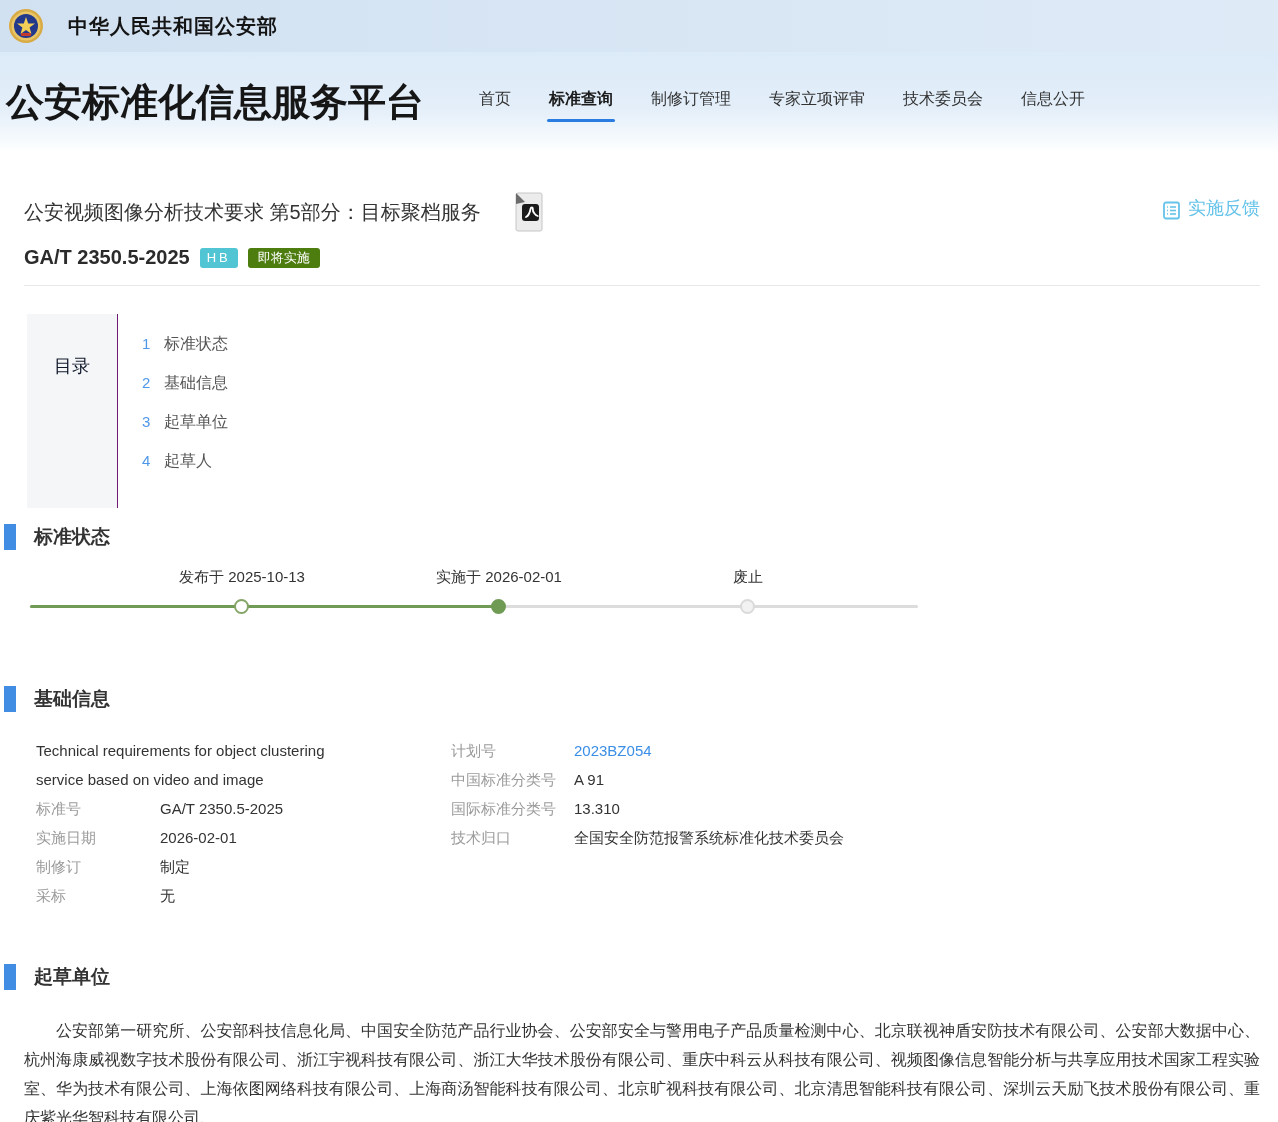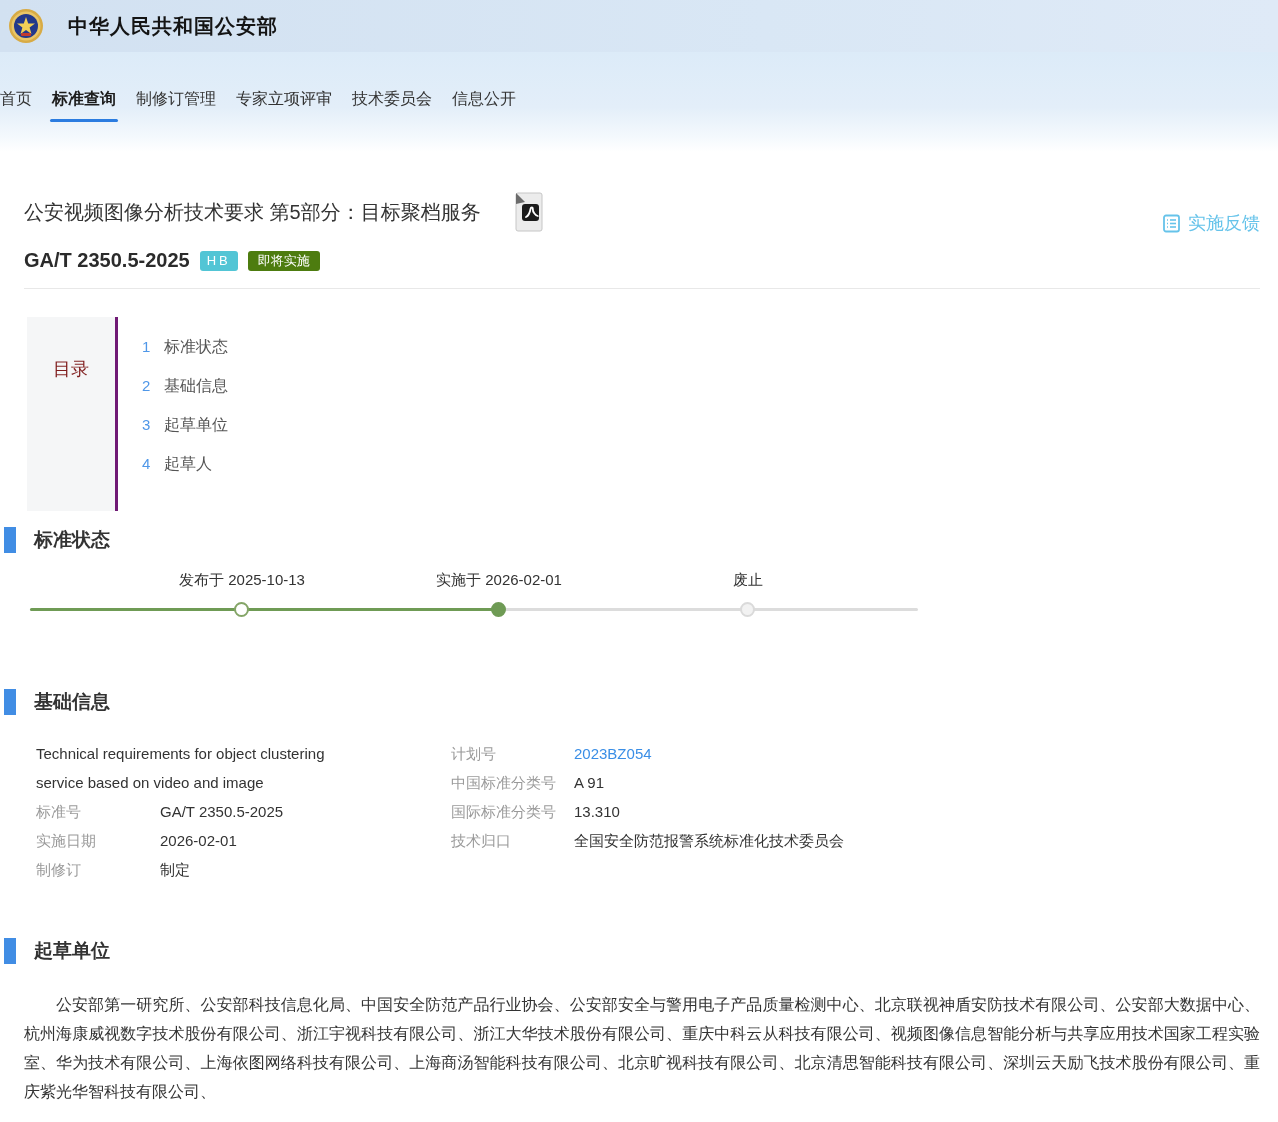--- a/index.html
+++ b/index.html
@@ -7,46 +7,46 @@
 
   
   .topbar { height:52px; background:linear-gradient(90deg,#d2e1f1,#d9e7f5 60%,#dfeaf7); display:flex; align-items:center; padding-left:8px; }
   .emblem { width:36px; height:36px; flex:0 0 auto; }
   .site-name { font-size:20px; font-weight:bold; color:#141414; margin-left:24px; letter-spacing:1px; }
 
   
   .header { height:100px; background:linear-gradient(180deg,#dcebf8 0%,#e3eef9 55%,#f4f9fd 85%,#ffffff 100%);
             display:flex; align-items:center; justify-content:space-between; }
   .platform-title { font-size:38px; font-weight:bold; color:#161616; margin-left:6px; white-space:nowrap; }
-  .nav { display:flex; align-items:center; gap:20px; padding-right:193px; margin-top:6px; }
+  .nav { display:flex; align-items:center; gap:38px; padding-right:193px; margin-top:6px; }
   .nav-item { font-size:16px; color:#333; text-decoration:none; position:relative; padding-bottom:12px; cursor:pointer; white-space:nowrap; }
   .nav-item.active { font-weight:bold; color:#1b1b1b; }
   .nav-item.active::after { content:""; position:absolute; left:-2px; right:-2px; bottom:0; height:3px; background:#2b7ce0; border-radius:2px; }
 
   
   .content { padding:0; }
   .pad { padding-left:24px; padding-right:18px; }
 
   .doc-title-row { margin-top:40px; display:flex; justify-content:space-between; align-items:flex-start; }
   .doc-title-left { display:flex; align-items:center; gap:32px; }
   .doc-title { font-size:20px; color:#333; }
   .pdf-icon { width:34px; height:40px; cursor:pointer; }
-  .feedback { display:flex; align-items:center; gap:7px; color:#66c3ea; font-size:18px; text-decoration:none; margin-top:19px; cursor:pointer; }
+  .feedback { display:flex; align-items:flex-end; gap:7px; color:#66c3ea; font-size:18px; text-decoration:none; margin-top:4px; cursor:pointer; }
 
   .std-row { margin-top:14px; display:flex; align-items:center; gap:10px; }
   .std-no { font-size:20px; font-weight:bold; color:#2b2b2b; }
   .badge { color:#fff; font-size:13px; line-height:20px; padding:0 8px; border-radius:3px; white-space:nowrap; }
   .badge-hb { background:#52c5d5; letter-spacing:3px; padding:0 7px; }
   .badge-status { background:#4d7c0f; padding:0 10px; }
 
   .divider { border-bottom:1px solid #e8e8e8; margin:16px 18px 0 24px; }
 
   
   .toc { display:flex; margin:28px 18px 0 27px; min-height:194px; }
-  .toc-box { width:91px; background:#f5f6f7; border-right:3px solid #701a75; text-align:center; padding-top:40px; font-size:18px; color:#7f1d1d; }
+  .toc-box { width:91px; background:#f5f6f7; border-right:1px solid #701a75; text-align:center; padding-top:40px; font-size:18px; color:#0f172a; }
   .toc-list { padding:20px 0 0 24px; display:flex; flex-direction:column; }
   .toc-item { display:flex; align-items:baseline; text-decoration:none; height:39px; cursor:pointer; }
   .toc-num { color:#4f97e8; font-size:15px; width:16px; }
   .toc-label { color:#555; font-size:16px; margin-left:6px; }
 
   
   .section-head { display:flex; align-items:center; }
   .section-bar { width:12px; height:26px; background:#418de4; margin-left:4px; }
   .section-title { font-size:19px; font-weight:bold; color:#333; margin-left:18px; }
 
@@ -89,20 +89,21 @@
     <circle cx="18" cy="18" r="17" fill="#d8ab45"></circle>
     <circle cx="18" cy="18" r="14.5" fill="#e9c668"></circle>
     <circle cx="18" cy="18" r="12" fill="#23398b"></circle>
     <polygon fill="#f2cf56" points="18,9 20.2,15.4 27,15.5 21.6,19.5 23.5,26 18,22.1 12.5,26 14.4,19.5 9,15.5 15.8,15.4"></polygon>
     <rect x="13" y="25" width="10" height="3" rx="1" fill="#c23a2f"></rect>
   </svg>
   <span class="site-name">中华人民共和国公安部</span>
 </div>
 
 <div class="header">
+  <div class="platform-title">公安标准化信息服务平台</div>
   <div class="nav">
     <a class="nav-item">首页</a>
     <a class="nav-item active">标准查询</a>
     <a class="nav-item">制修订管理</a>
     <a class="nav-item">专家立项评审</a>
     <a class="nav-item">技术委员会</a>
     <a class="nav-item">信息公开</a>
   </div>
 </div>
 
@@ -194,20 +195,24 @@
           <span class="info-value">GA/T 2350.5-2025</span>
         </div>
         <div class="info-row">
           <span class="info-label">实施日期</span>
           <span class="info-value">2026-02-01</span>
         </div>
         <div class="info-row">
           <span class="info-label">制修订</span>
           <span class="info-value">制定</span>
         </div>
+        <div class="info-row">
+          <span class="info-label">采标</span>
+          <span class="info-value">无</span>
+        </div>
       </div>
       <div class="info-col right">
         <div class="info-row">
           <span class="info-label">计划号</span>
           <a class="info-value link">2023BZ054</a>
         </div>
         <div class="info-row">
           <span class="info-label">中国标准分类号</span>
           <span class="info-value">A 91</span>
         </div>

